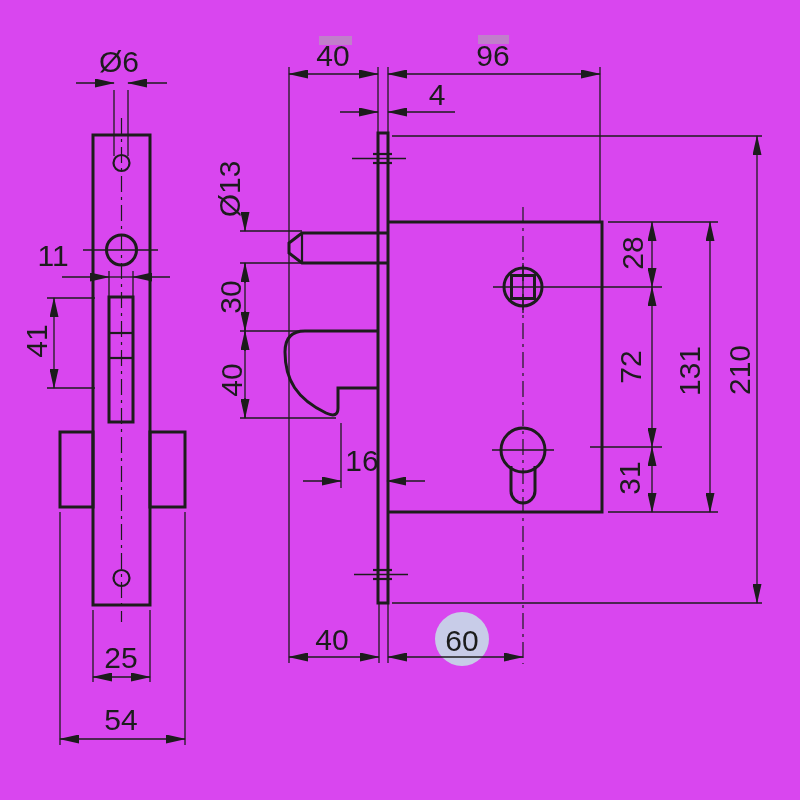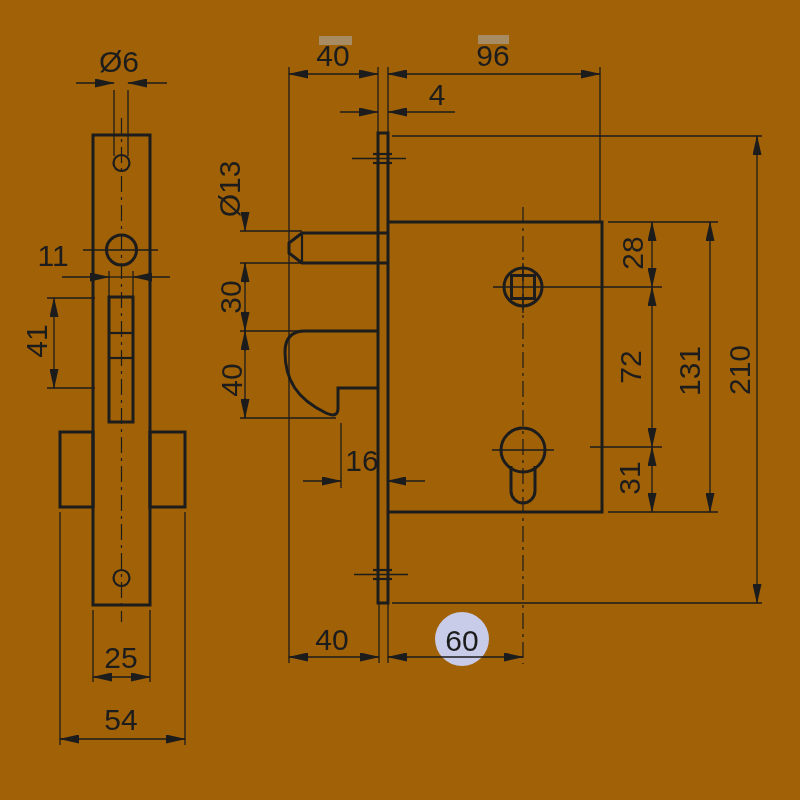--- a/index.html
+++ b/index.html
@@ -1,16 +1,16 @@
 <!DOCTYPE html>
 <html><head>
 <meta charset="utf-8">
 <style>
   html,body{margin:0;padding:0;background:#ffffff;}
-  .stage{width:800px;height:800px;background:#a16207;position:relative;}
+  .stage{width:800px;height:800px;background:#d946ef;position:relative;}
   svg{display:block;}
   svg text{
     fill:#1c1c1c;
     font-family:"Liberation Sans", sans-serif;
     font-size:30px;
   }
   .thick{stroke:#1c1c1c;stroke-width:3;fill:none;}
   .med{stroke:#1c1c1c;stroke-width:2.2;fill:none;}
   .thin{stroke:#1c1c1c;stroke-width:1.3;fill:none;}
   .cline{stroke:#1c1c1c;stroke-width:1.2;fill:none;stroke-dasharray:16 5 3 5;}

